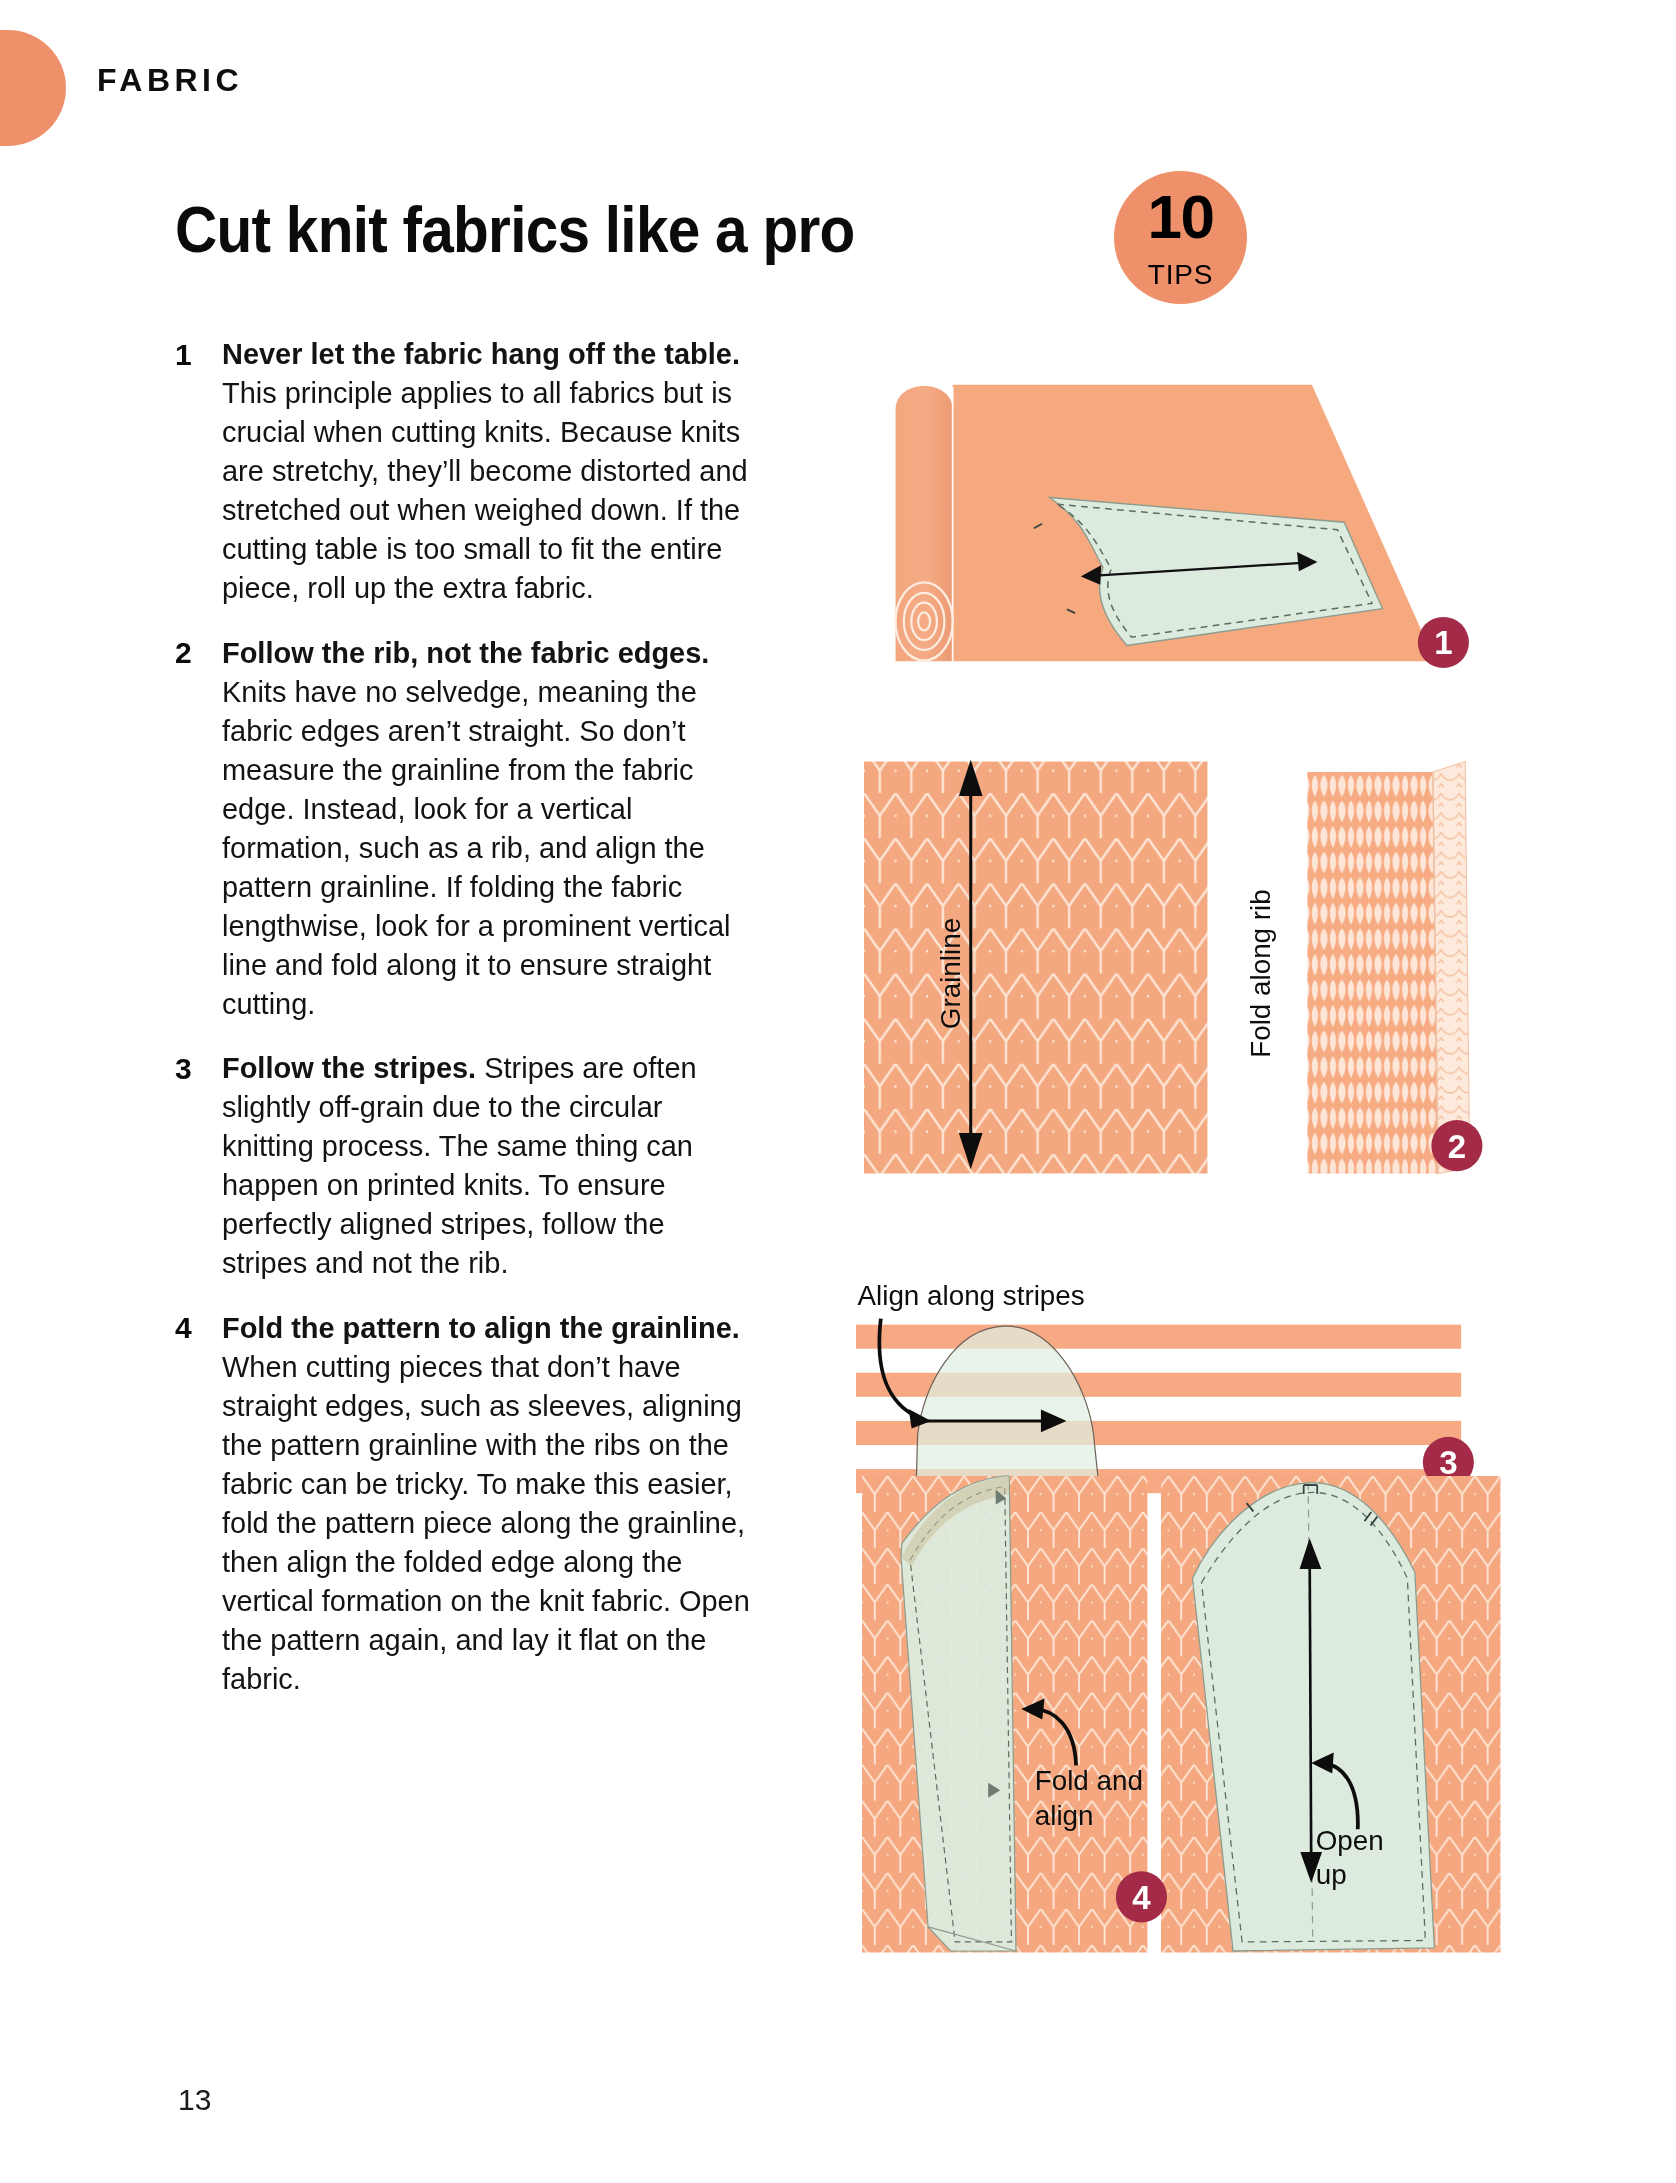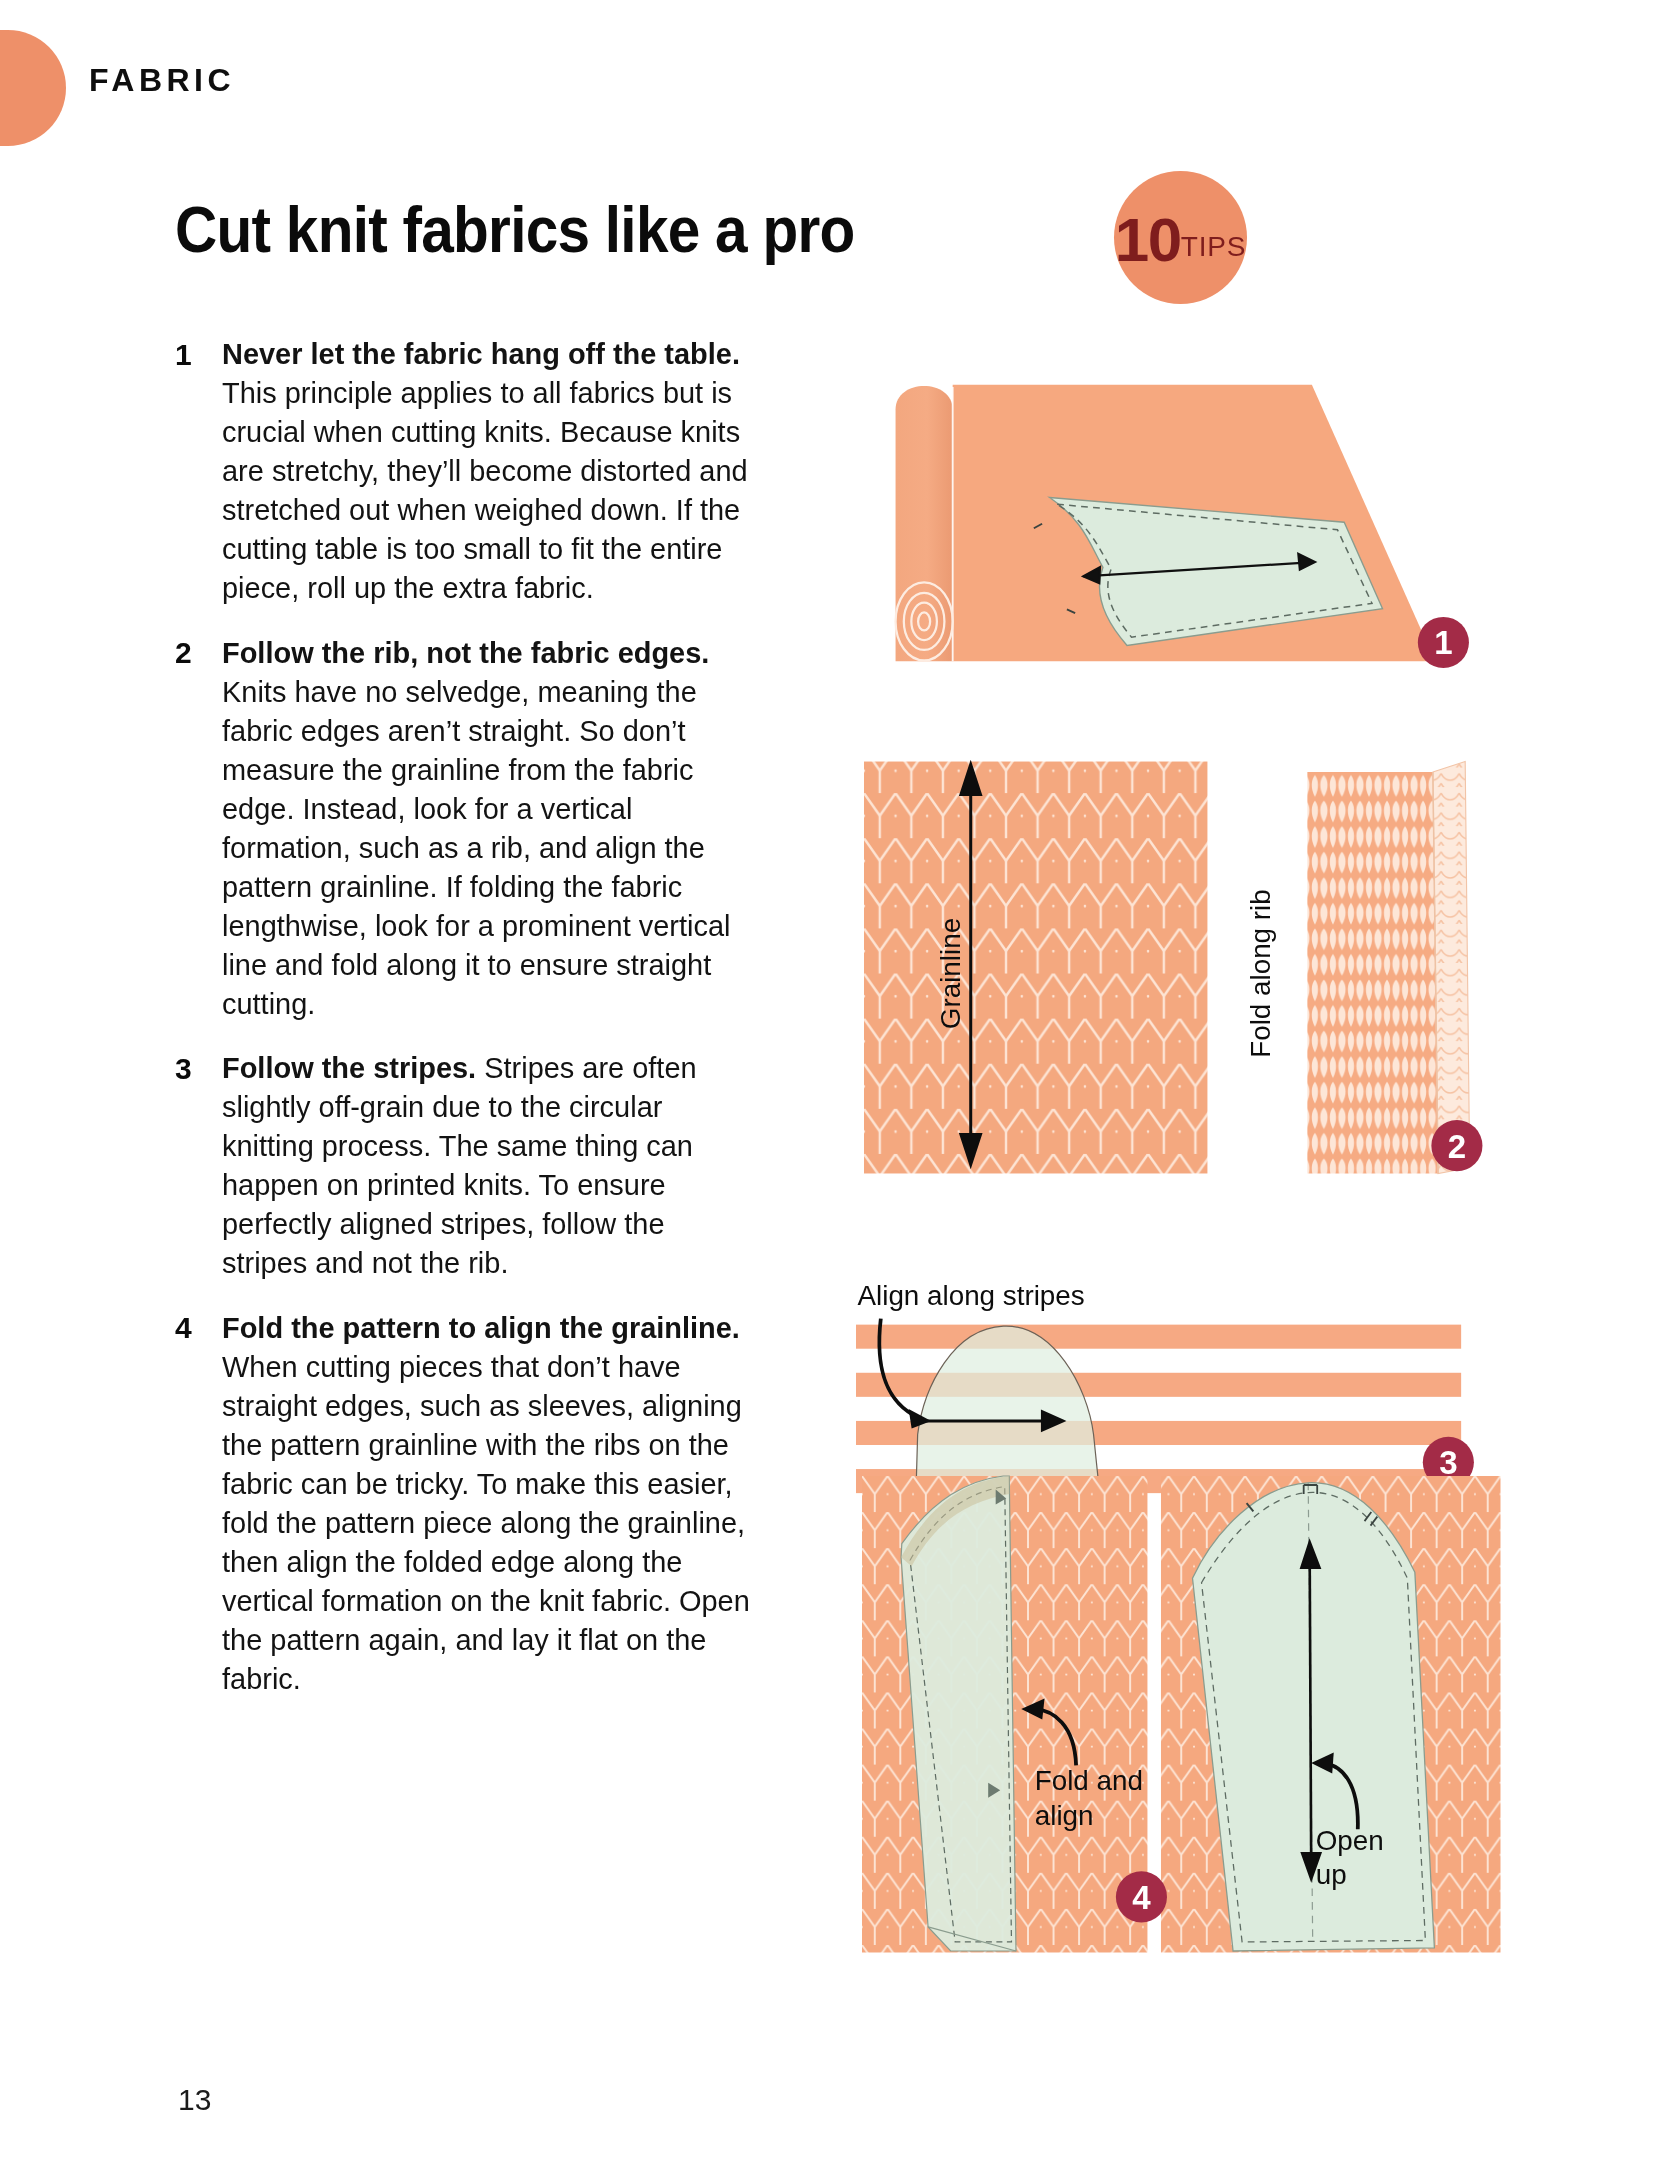--- a/index.html
+++ b/index.html
@@ -12,39 +12,39 @@
   .page { position: relative; width: 1677px; height: 2183px; overflow: hidden; background:#fff; }
 
   
   .section-tab {
     position: absolute; left: -68px; top: 30px;
     width: 134px; height: 116px;
     background: #ee9069;
     border-radius: 0 68px 68px 0;
   }
   .section-label {
-    position: absolute; left: 89px; top: 64px;
+    position: absolute; left: 97px; top: 64px;
     font-size: 32px; font-weight: 700; letter-spacing: 4.5px;
     color: #0e0e0e; line-height: 1;
   }
 
   
   .title {
     position: absolute; left: 175px; top: 197px;
     font-family: "Liberation Sans Narrow","Liberation Sans", sans-serif;
     font-size: 65px; font-weight: 700; color: #0b0b0b;
     letter-spacing: -0.8px; line-height: 1;
     transform: scaleX(0.90); transform-origin: left center;
     white-space: nowrap;
   }
   .tips-badge {
     position: absolute; left: 1114px; top: 171px;
     width: 133px; height: 133px; border-radius: 50%;
-    background: #ee9069; color: #7f1d1d;
-    display: flex; flex-direction: row;
+    background: #ee9069; color: #000000;
+    display: flex; flex-direction: column;
     align-items: center; justify-content: center;
   }
   .tips-badge .num {
     font-size: 62px; font-weight: 700; line-height: 0.86;
     letter-spacing: -1.5px; margin-top: 4.5px;
   }
   .tips-badge .word {
     font-size: 28px; font-weight: 400; line-height: 1;
     letter-spacing: 0.8px; margin-top: 18px;
   }

